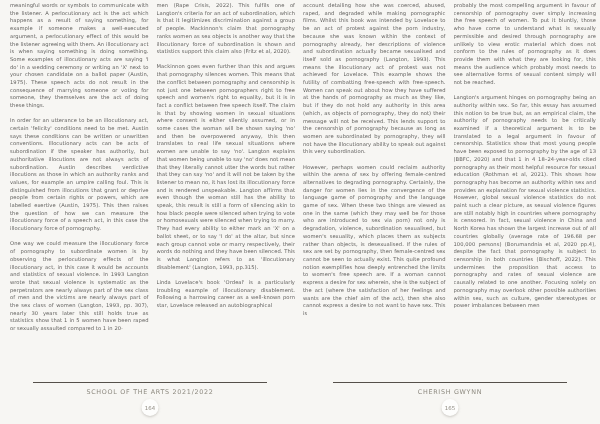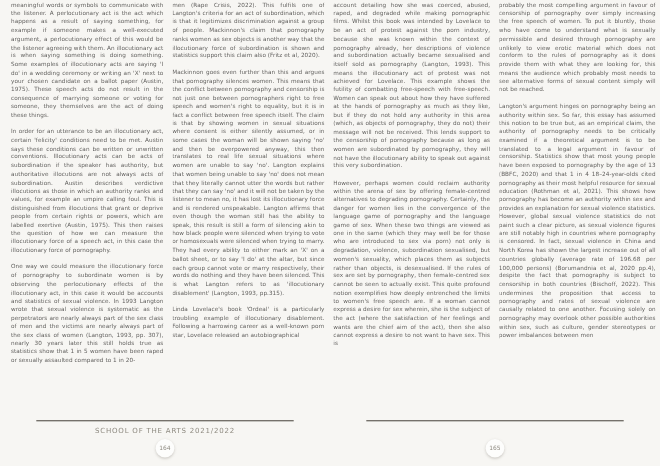--- a/index.html
+++ b/index.html
@@ -79,18 +79,19 @@
       <div class="text-col">
         <p>account detailing how she was coerced, abused, raped, and degraded while making pornographic films. Whilst this book was intended by Lovelace to be an act of protest against the porn industry, because she was known within the context of pornography already, her descriptions of violence and subordination actually became sexualised and itself sold as pornography (Langton, 1993). This means the illocutionary act of protest was not achieved for Lovelace. This example shows the futility of combatting free-speech with free-speech. Women can speak out about how they have suffered at the hands of pornography as much as they like, but if they do not hold any authority in this area (which, as objects of pornography, they do not) their message will not be received. This lends support to the censorship of pornography because as long as women are subordinated by pornography, they will not have the illocutionary ability to speak out against this very subordination.</p>
         <p>However, perhaps women could reclaim authority within the arena of sex by offering female-centred alternatives to degrading pornography. Certainly, the danger for women lies in the convergence of the language game of pornography and the language game of sex. When these two things are viewed as one in the same (which they may well be for those who are introduced to sex via porn) not only is degradation, violence, subordination sexualised, but women's sexuality, which places them as subjects rather than objects, is desexualised. If the rules of sex are set by pornography, then female-centred sex cannot be seen to actually exist. This quite profound notion exemplifies how deeply entrenched the limits to women's free speech are. If a woman cannot express a desire for sex wherein, she is the subject of the act (where the satisfaction of her feelings and wants are the chief aim of the act), then she also cannot express a desire to not want to have sex. This is</p>
       </div>
       <div class="text-col">
         <p>probably the most compelling argument in favour of censorship of pornography over simply increasing the free speech of women. To put it bluntly, those who have come to understand what is sexually permissible and desired through pornography are unlikely to view erotic material which does not conform to the rules of pornography as it does provide them with what they are looking for, this means the audience which probably most needs to see alternative forms of sexual content simply will not be reached.</p>
         <p>Langton's argument hinges on pornography being an authority within sex. So far, this essay has assumed this notion to be true but, as an empirical claim, the authority of pornography needs to be critically examined if a theoretical argument is to be translated to a legal argument in favour of censorship. Statistics show that most young people have been exposed to pornography by the age of 13 (BBFC, 2020) and that 1 in 4 18–24-year-olds cited pornography as their most helpful resource for sexual education (Rothman et al, 2021). This shows how pornography has become an authority within sex and provides an explanation for sexual violence statistics. However, global sexual violence statistics do not paint such a clear picture, as sexual violence figures are still notably high in countries where pornography is censored. In fact, sexual violence in China and North Korea has shown the largest increase out of all countries globally (average rate of 196.68 per 100,000 persons) (Borumandnia et al, 2020 pp.4), despite the fact that pornography is subject to censorship in both countries (Bischoff, 2022). This undermines the proposition that access to pornography and rates of sexual violence are causally related to one another. Focusing solely on pornography may overlook other possible authorities within sex, such as culture, gender stereotypes or power imbalances between men</p>
       </div>
     </div>
     <div class="footer-rule"></div>
+    <div class="footer-label">CHERISH GWYNN</div>
     <div class="page-number-badge">
       <span>165</span>
     </div>
   </div>
 
 </div>
 
 </body></html>

